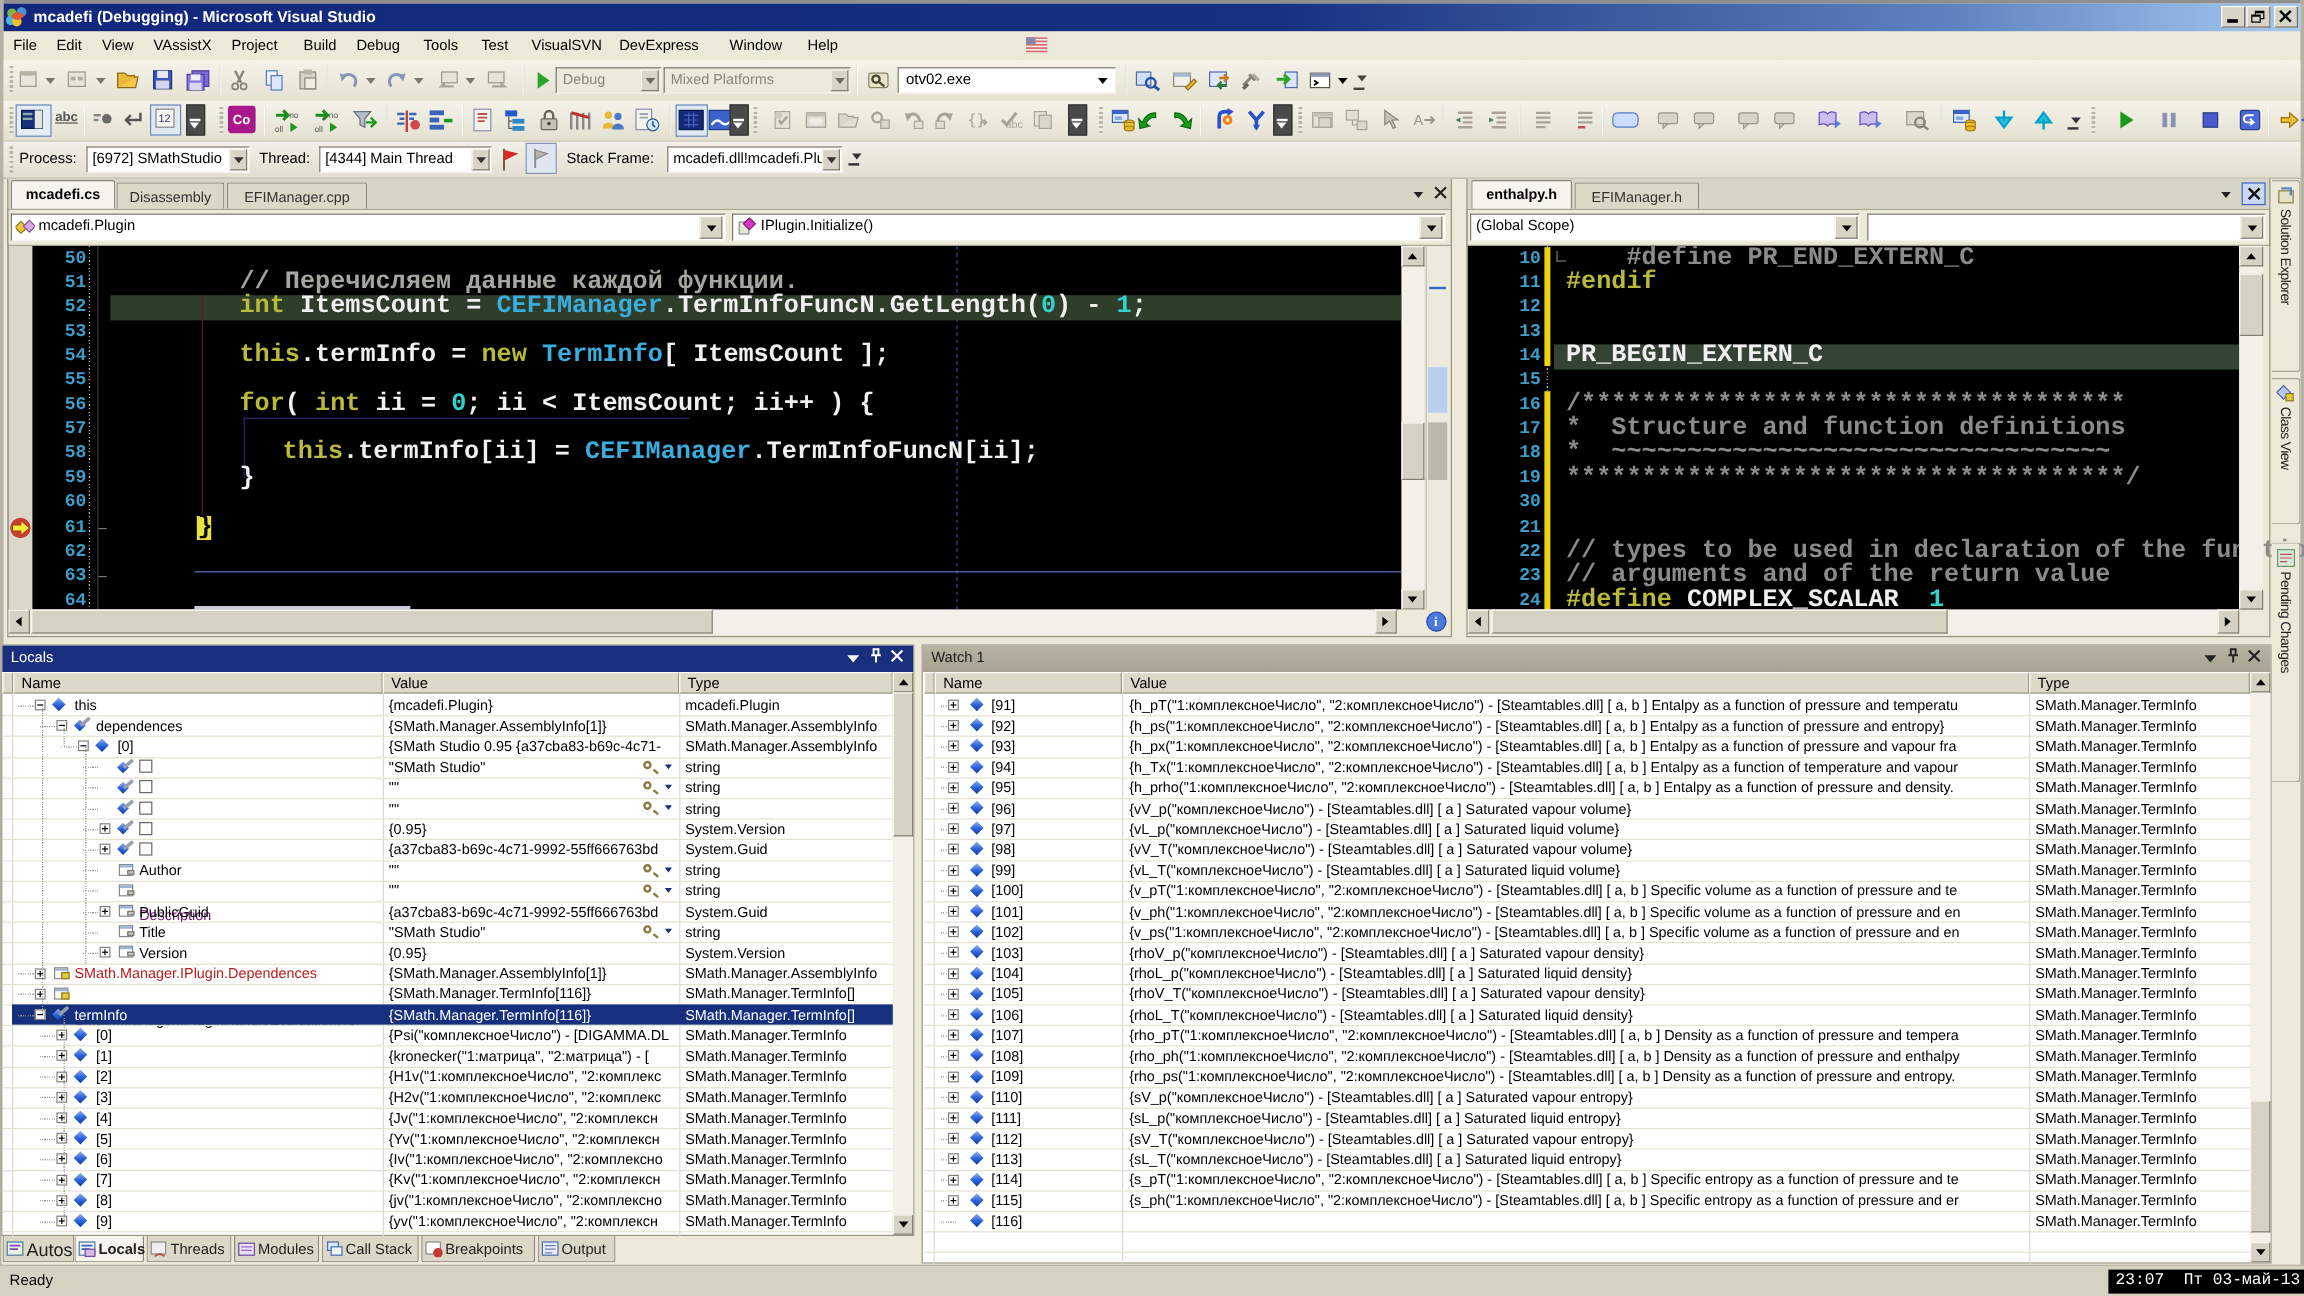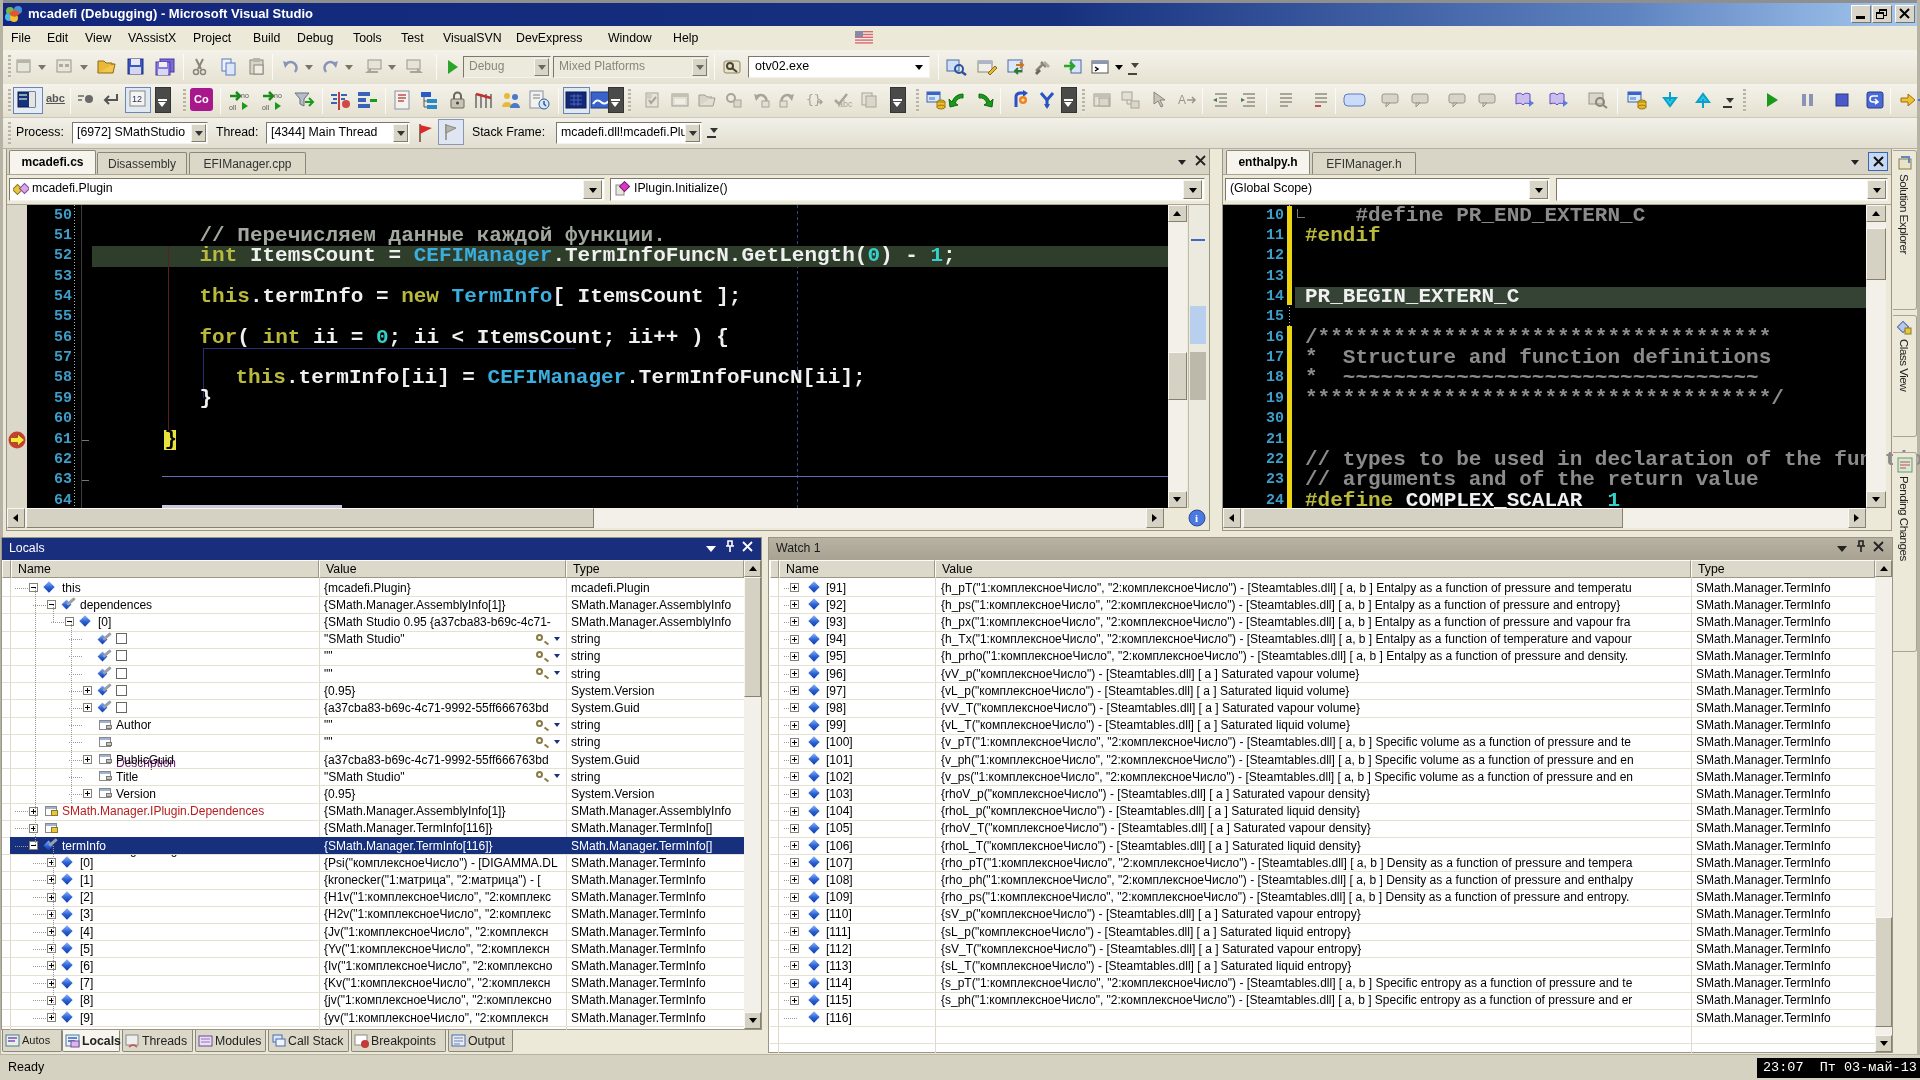--- a/index.html
+++ b/index.html
@@ -1126,21 +1126,21 @@
 <div class="cell" style="left:826px;top:1010.5px;width:107px">[116]</div>
 <div class="cell" style="left:1696px;top:1010.5px;width:172px">SMath.Manager.TermInfo</div>
 <div class="hline" style="left:770px;top:1026.2px;width:1105px"></div>
 <div class="hline" style="left:770px;top:1043.4px;width:1105px"></div>
 <div class="abs" style="left:1px;top:1030px;width:761px;height:24px;background:#ece9d8"></div>
 <div class="abs" style="left:2px;top:1030px;width:60px;height:22px;background:#dcd8c8;border-radius:0 0 2px 2px;border:1px solid #8a867a;border-top:none"></div>
 <svg class="abs" style="left:5px;top:1033px" width="15" height="15" viewBox="0 0 15 15">
       <rect x="1" y="2" width="13" height="11" fill="#e8f0e0" stroke="#4a7a9a"></rect>
       <path d="M3 5 H12 M3 8 H10" stroke="#7a4ac8" stroke-width="1.5"></path>
     </svg>
-<div class="abs" style="left:22px;top:1034px;font-size:11px;color:#222;">Autos</div>
+<div class="abs" style="left:22px;top:1034px;font-size:15px;color:#222;">Autos</div>
 <div class="abs" style="left:62px;top:1030px;width:58px;height:22px;background:#f6f4ec;border-radius:0 0 2px 2px;border:1px solid #8a867a;border-top:1px solid #f6f4ec"></div>
 <svg class="abs" style="left:65px;top:1033px" width="15" height="15" viewBox="0 0 15 15">
       <rect x="1" y="2" width="13" height="11" fill="#e8f0fa" stroke="#4a7a9a"></rect>
       <path d="M3 5 H12 M3 8 H10" stroke="#3a62b8" stroke-width="1.5"></path>
       <rect x="6" y="8" width="8" height="6" fill="#d8b8e8" stroke="#7a4a9a"></rect>
     </svg>
 <div class="abs" style="left:82px;top:1034px;font-size:12.3px;color:#222;font-weight:bold">Locals</div>
 <div class="abs" style="left:122px;top:1030px;width:71px;height:22px;background:#dcd8c8;border-radius:0 0 2px 2px;border:1px solid #8a867a;border-top:none"></div>
 <svg class="abs" style="left:125px;top:1033px" width="15" height="15" viewBox="0 0 15 15">
       <rect x="1" y="2" width="12" height="10" fill="#eee" stroke="#888"></rect>

